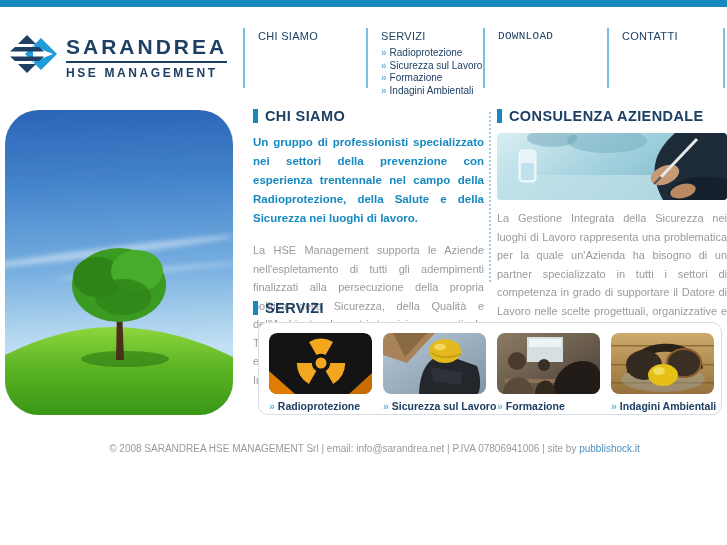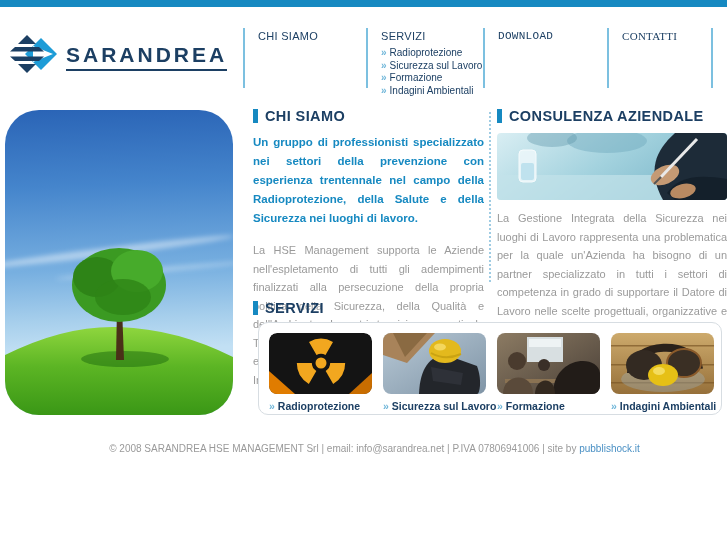--- a/index.html
+++ b/index.html
@@ -12,21 +12,21 @@
   
   .logo { position:absolute; top:27px; left:5px; display:flex; align-items:center; cursor:pointer; }
   .logo-text { margin-left:5px; }
   .logo-title { font-size:21px; font-weight:bold; color:#1c3f63; letter-spacing:3px; border-bottom:2px solid #1c3f63; padding-bottom:2px; white-space:nowrap; }
   .logo-sub { font-size:12px; font-weight:bold; color:#1c3f63; letter-spacing:2.6px; margin-top:3px; white-space:nowrap; }
 
   
   .nav { position:absolute; left:243px; top:28px; display:flex; height:60px; }
   .nav-col { border-left:2px solid #7cc0e0; padding:2px 0 0 13px; height:60px; }
   .nav-col.c1 { width:123px; } .nav-col.c2 { width:117px; }
-  .nav-col.c3 { width:124px;font-family:Liberation Mono, monospace; } .nav-col.c4 { width:104px;font-family:Liberation Serif, serif; }
+  .nav-col.c3 { width:124px;font-family:Liberation Mono, monospace; } .nav-col.c4 { width:116px; }
   .nav-end { border-left:2px solid #7cc0e0; height:60px; }
   .nav-label { font-size:11px; color:#1c3f63; cursor:pointer; letter-spacing:0.3px; }
   .nav-sub { margin-top:5px; list-style:none; }
   .nav-sub li { font-size:10px; color:#1c3f63; line-height:12.5px; cursor:pointer; white-space:nowrap; }
   .bullet { color:#6fb6d9; font-weight:bold; margin-right:3px; }
 
   
   .hero { position:absolute; left:5px; top:110px; width:228px; height:305px; border-radius:34px; overflow:hidden;
           background:linear-gradient(178deg,#2a64b6 0%, #4585cc 25%, #77afe0 52%, #a7cfec 68%, #c2e0f4 78%); }
   .cloud { position:absolute; background:rgba(255,255,255,0.45); border-radius:50%; filter:blur(2.5px); }
@@ -83,20 +83,21 @@
         <g fill="#1c3f63">
           <polygon points="22,8 31,17 13,17"></polygon>
           <polygon points="10,20 34,20 39,24.5 5,24.5"></polygon>
           <polygon points="5,29.5 39,29.5 34,34 10,34"></polygon>
           <polygon points="13,37 31,37 22,46"></polygon>
         </g>
       </svg>
     </span>
     <span class="logo-text">
       <div class="logo-title">SARANDREA</div>
+      <div class="logo-sub">HSE MANAGEMENT</div>
     </span>
   </div>
 
   <div class="nav">
     <div class="nav-col c1">
       <div class="nav-label">CHI SIAMO</div>
     </div>
     <div class="nav-col c2">
       <div class="nav-label">SERVIZI</div>
       <ul class="nav-sub">

